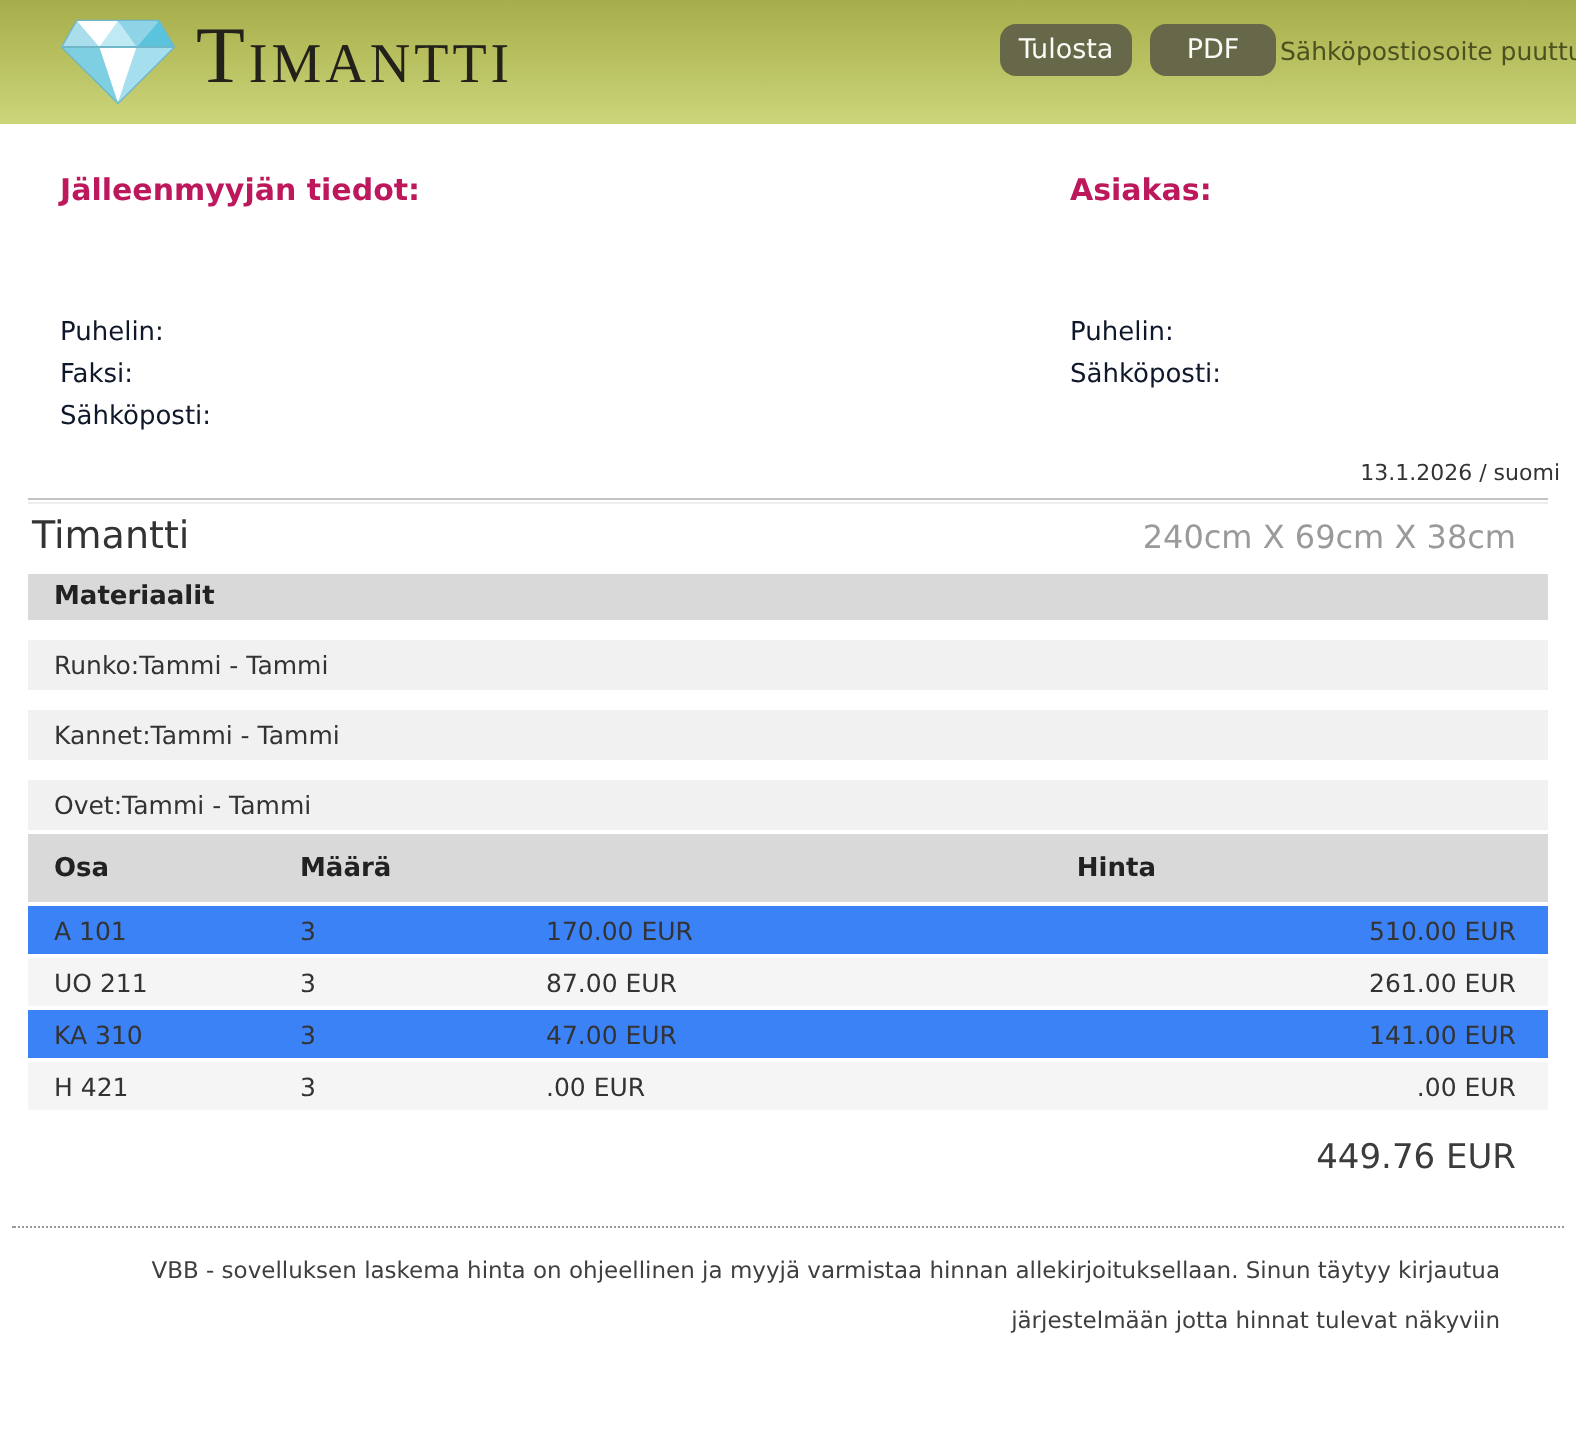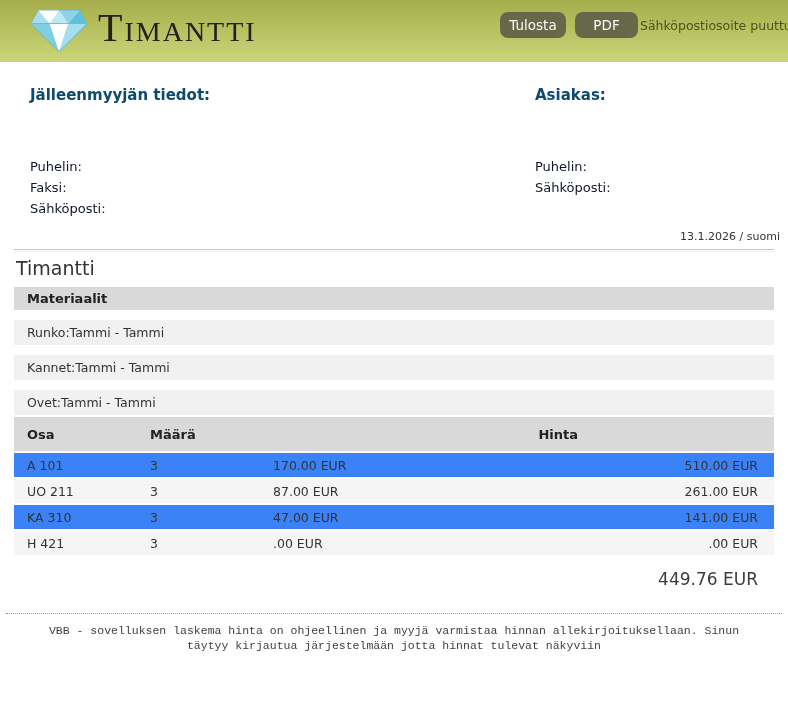--- a/index.html
+++ b/index.html
@@ -20,21 +20,21 @@
           font-family:"DejaVu Sans", sans-serif; font-size:13.5px;
           padding:4px 0; height:26px; cursor:pointer; text-align:center; }
   .hbtn.print { width:66px; margin-right:9px; }
   .hbtn.pdf   { width:63px; }
   .email-warn { font-size:12.5px; color:#4c521f; white-space:nowrap; margin-left:2px; }
 
   
   .columns { display:flex; padding:24px 0 0 30px; height:160px; }
   .col-left  { width:505px; }
   .col-right { flex:1; }
-  .col-title { font-size:15px; font-weight:bold; color:#0c4a6e; }
+  .col-title { font-size:15px; font-weight:bold; color:#be185d; }
   .labels { margin-top:52px; font-size:13px; line-height:21px; color:#0f172a; }
 
   
   .date-row { text-align:right; padding-right:8px; font-size:11px; color:#333;
               margin-top:8px; }
   .rule { margin:6px 14px 0 14px; height:3px;
           border-top:1px solid #c3c3c3; border-bottom:1px solid #ededed; }
 
   
   .product-row { display:flex; justify-content:space-between; align-items:baseline;
@@ -52,22 +52,22 @@
               padding:0 16px 0 13px; align-items:center; margin-bottom:2px; }
   .grid-row .c-last { text-align:right; }
   .parts-head { background:#d9d9d9; font-weight:bold; font-size:13px; height:34px; color:#222; }
   .parts-row  { height:24px; }
   .parts-row.odd  { background:#3b82f6; }
   .parts-row.even { background:#f5f5f5; }
 
   
   .total-row { text-align:right; margin:14px 30px 0 0; font-size:17px; color:#3c3c3c; }
   .dotted { margin:24px 6px 0 6px; border-top:1px dotted #9a9a9a; height:0; }
-  .disclaimer { width:712px; margin:9px auto 0 auto; text-align:center;
-                font-size:11.5px; line-height:15px; color:#3f3f3f;font-family:Liberation Mono, monospace; }
+  .disclaimer { width:712px; margin:9px auto 0 auto; text-align:right;
+                font-size:11.5px; line-height:25px; color:#3f3f3f; }
 </style>
 </head>
 <body>
 
 <div class="header">
   <span class="logo">
     <svg width="62" height="50" viewBox="0 0 64 54">
       <polygon points="10,6 54,6 62,20 32,50 2,20" fill="#eaf7fb" stroke="#6fb7c9" stroke-width="1.5"></polygon>
       <polygon points="10,6 22,20 2,20" fill="#aadeed"></polygon>
       <polygon points="10,6 32,6 22,20" fill="#ffffff"></polygon>
@@ -105,20 +105,21 @@
       <div>Sähköposti:</div>
     </div>
   </div>
 </div>
 
 <div class="date-row">13.1.2026 / suomi</div>
 <div class="rule"></div>
 
 <div class="product-row">
   <span class="product-name">Timantti</span>
+  <span class="product-dims">240cm X 69cm X 38cm</span>
 </div>
 
 <div class="tbl">
   <div class="tbl-caption">Materiaalit</div>
   <div class="mat-row">Runko:Tammi - Tammi</div>
   <div class="mat-row">Kannet:Tammi - Tammi</div>
   <div class="mat-row">Ovet:Tammi - Tammi</div>
 
   <div class="grid-row parts-head">
     <span>Osa</span>

